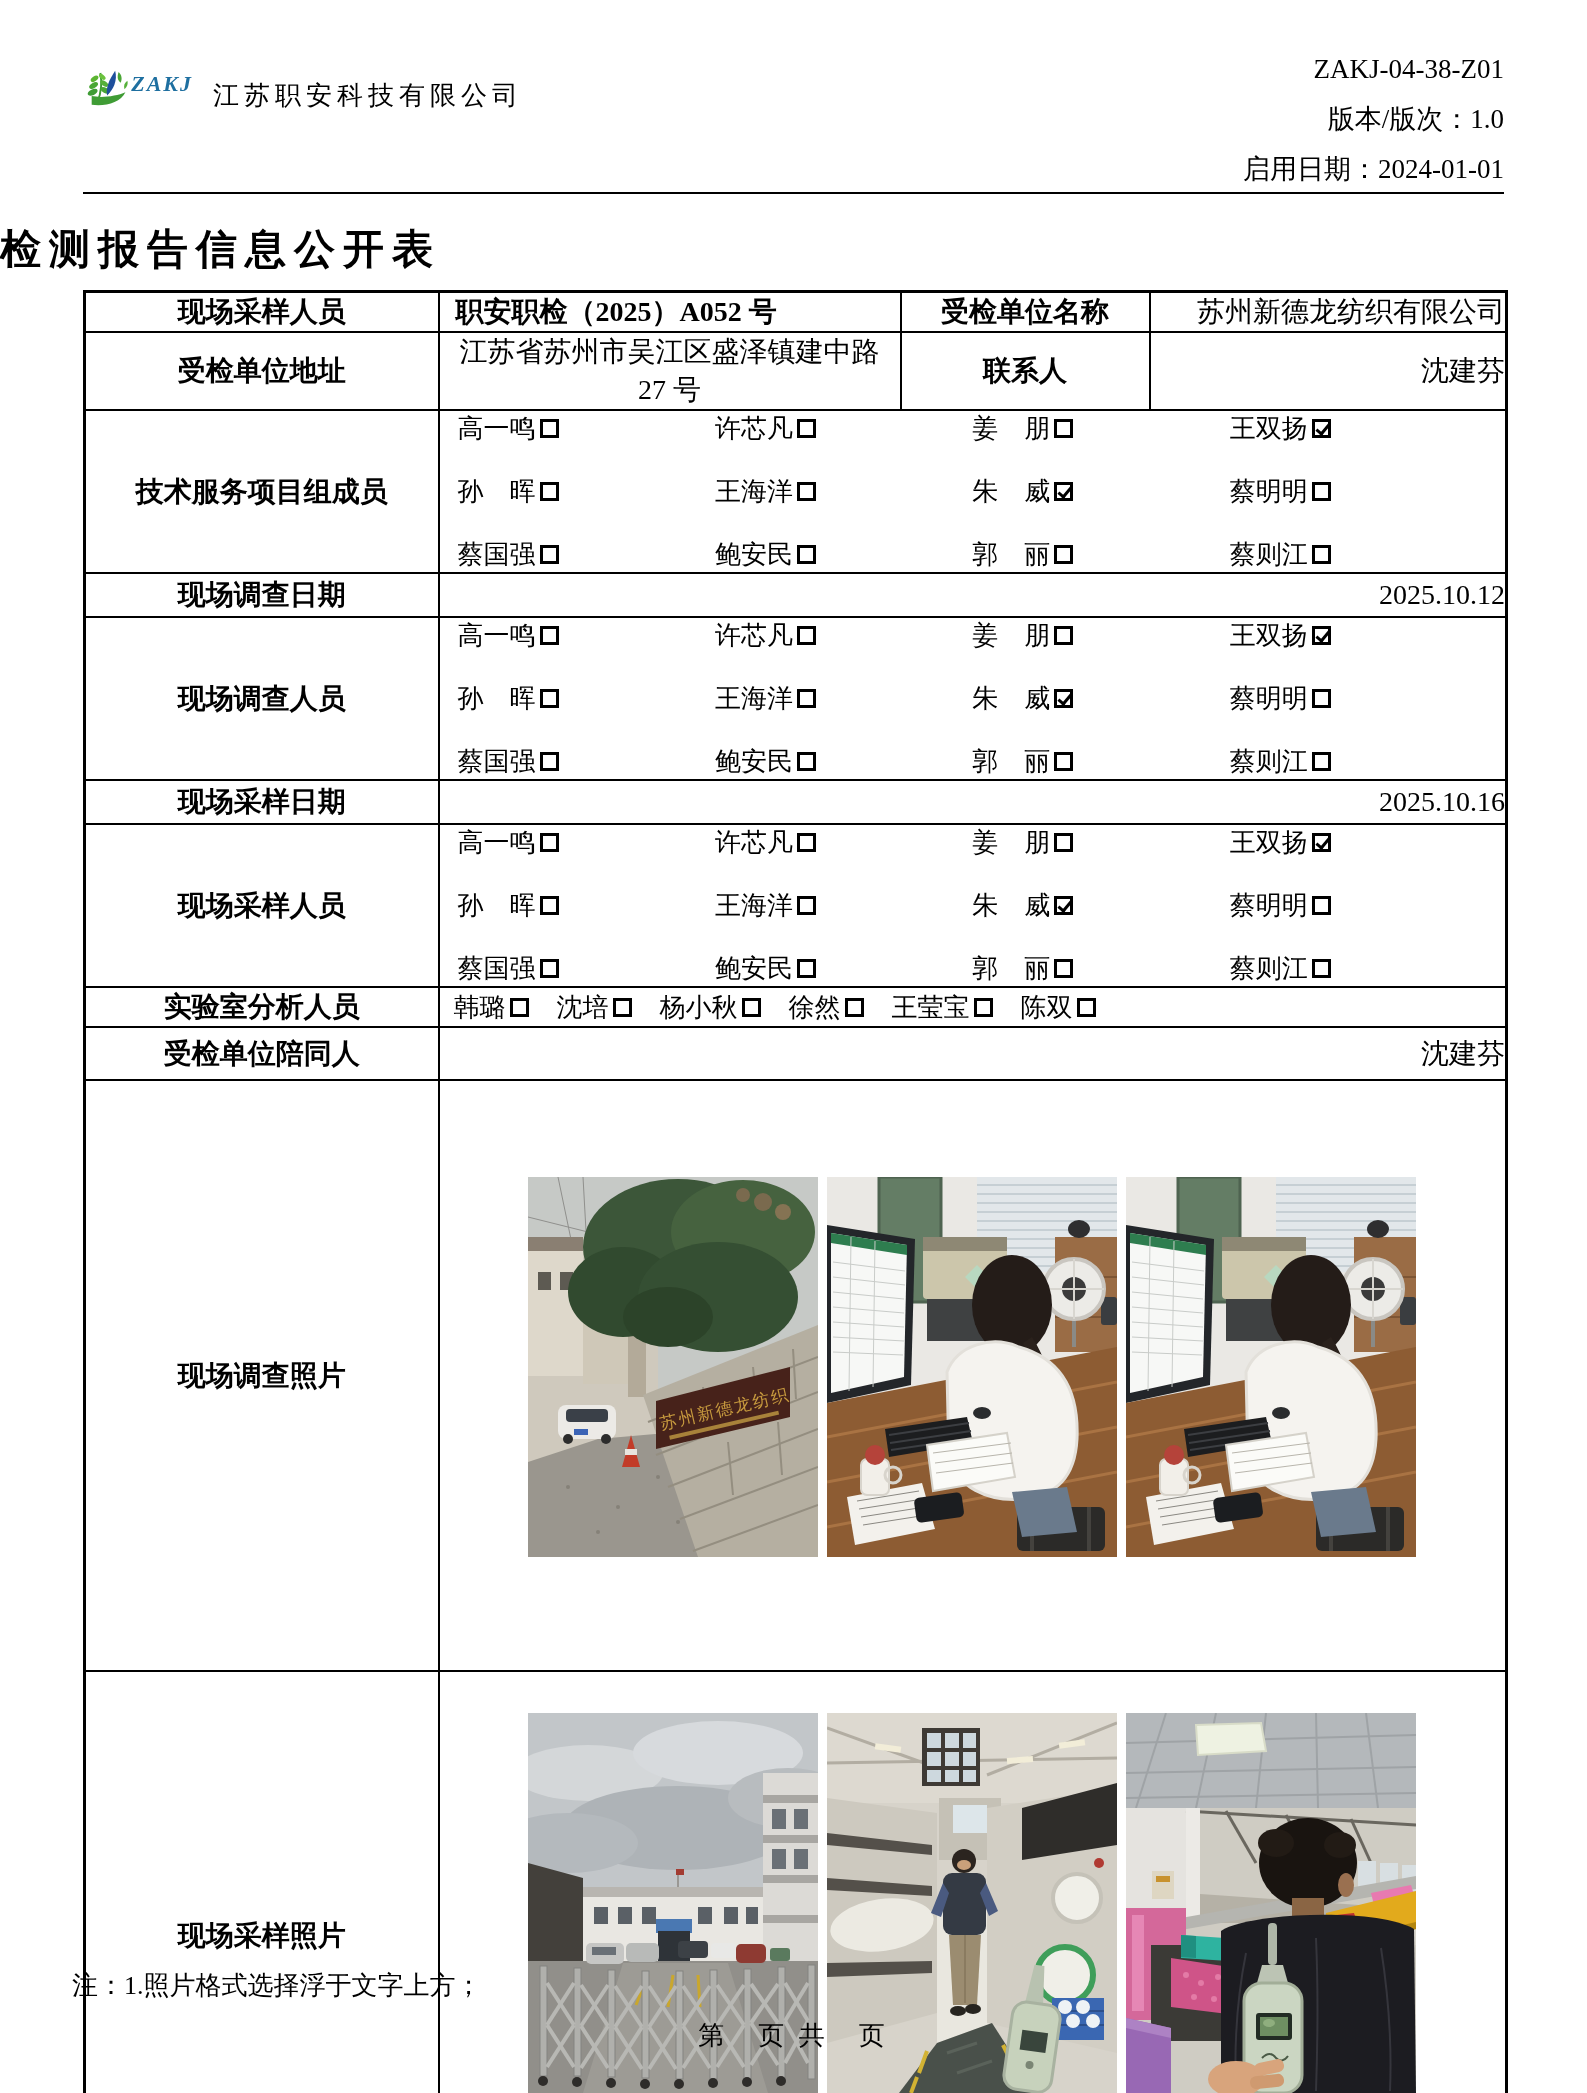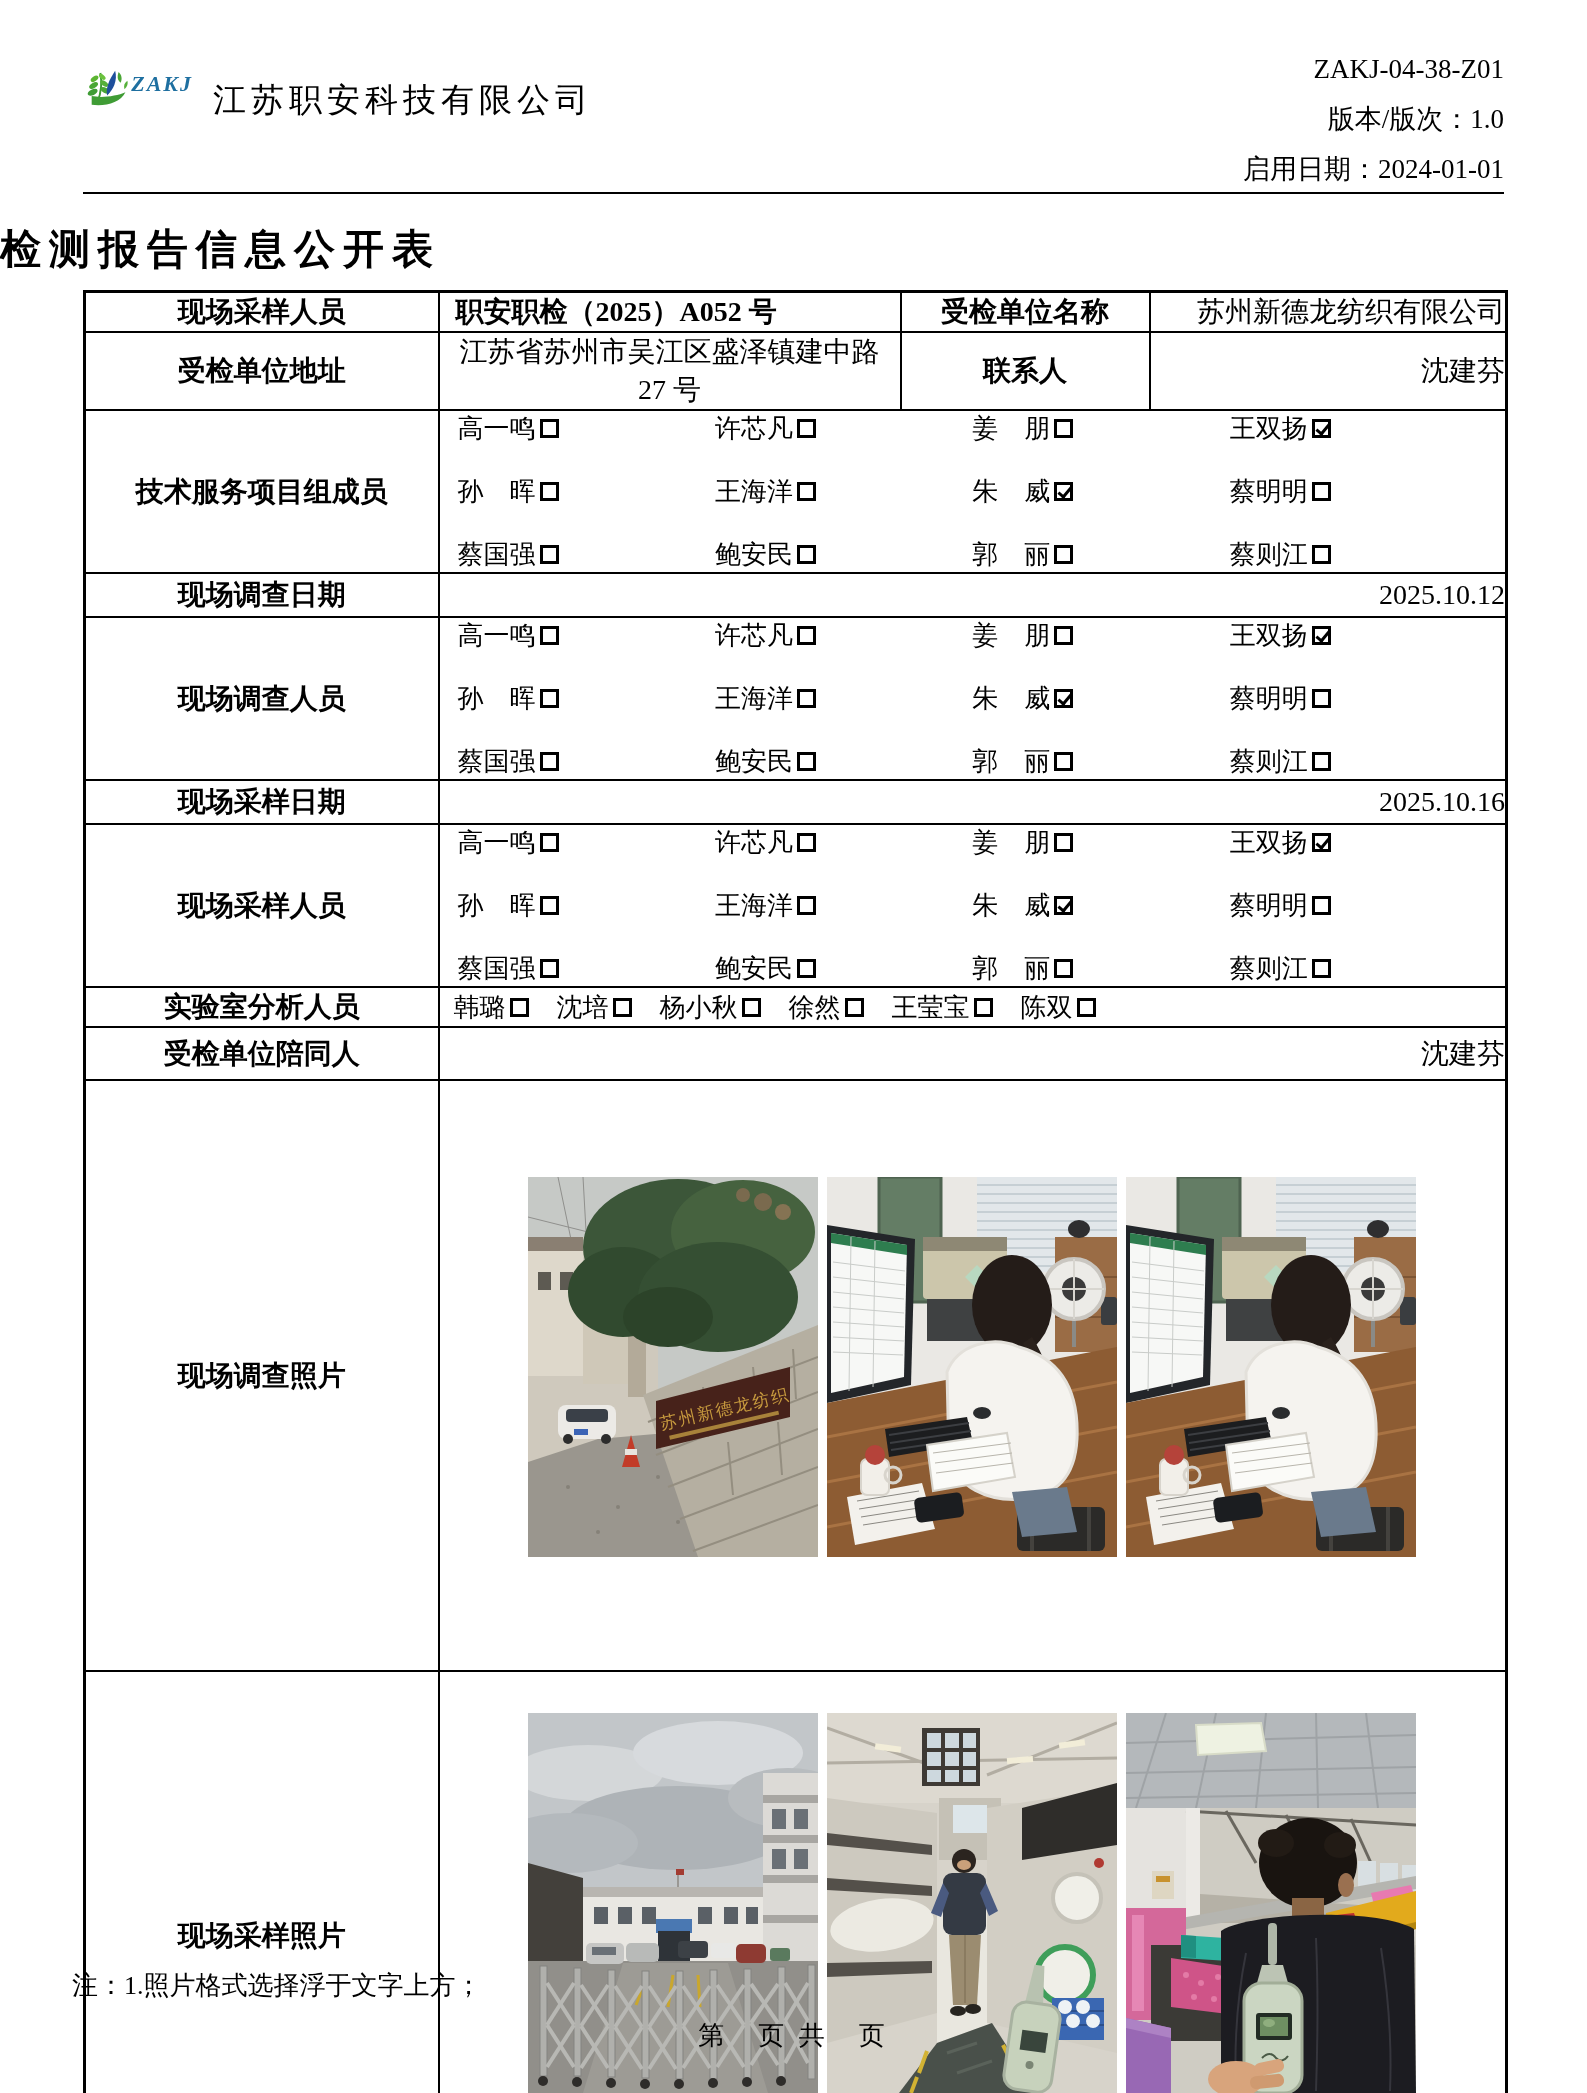--- a/index.html
+++ b/index.html
@@ -4,21 +4,21 @@
 <style>
   * { margin:0; padding:0; box-sizing:border-box; }
   body { background:#888; font-family:"Liberation Serif","DejaVu Serif",serif; color:#000; }
   .page { width:1587px; height:2093px; background:#fff; margin:0 auto; position:relative; overflow:hidden; }
 
   
   .header { position:absolute; top:38px; left:83px; right:83px; display:flex; justify-content:space-between; }
   .brand { display:flex; align-items:flex-start; }
   .logo-box { display:flex; flex-direction:row; align-items:center; width:110px; }
   .logo-zakj { font-size:22px; font-weight:bold; font-style:italic; color:#1e6fa0; letter-spacing:2px; margin-top:-4px; }
-  .company-name { font-size:33px; letter-spacing:5px; margin-left:20px; margin-top:40px; }
+  .company-name { font-size:26px; letter-spacing:5px; margin-left:20px; margin-top:40px; }
   .doc-meta { text-align:right; font-size:27px; line-height:50px; padding-top:6px; }
   .header-rule { position:absolute; top:192px; left:83px; right:83px; border-top:2px solid #000; }
 
   
   .doc-title { position:absolute; top:222px; left:0; right:0; text-align:left; font-size:41px; font-weight:bold; letter-spacing:8px; }
 
   
   .form-table { position:absolute; top:290px; left:83px; width:1422px; border-collapse:collapse; table-layout:fixed; border:3px solid #000; }
   .form-table th, .form-table td { border:2px solid #000; font-size:28px; vertical-align:middle; overflow:hidden; }
   .form-table th { font-weight:bold; text-align:center; }

